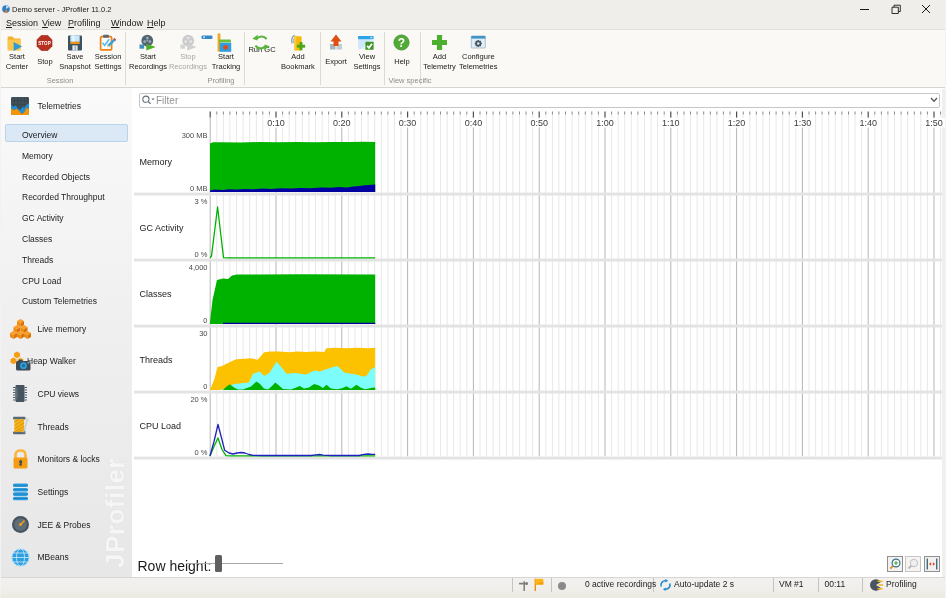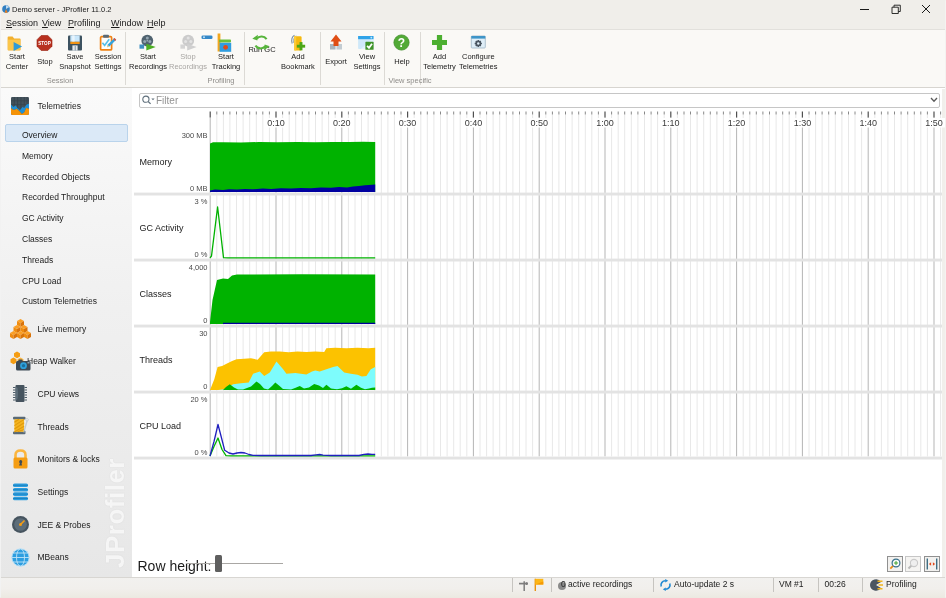--- a/index.html
+++ b/index.html
@@ -378,27 +378,27 @@
 <path d="M2 5.6 L11 5.6" stroke="#7d7d7d" stroke-width="1.7"></path>
 <path d="M7.2 3.2 L7.2 13" stroke="#7d7d7d" stroke-width="1.5"></path>
 <path d="M9.6 4.2 L9.6 7" stroke="#7d7d7d" stroke-width="1.7"></path>
 </svg>
 <svg class="abs" style="left:533px;top:577px" width="12" height="13" viewBox="0 0 12 13">
 <path d="M1.3 0.8 V13" stroke="#e8920e" stroke-width="1.4"></path>
 <path d="M1.3 0.8 L9.3 0.8 L9.3 6.6 L1.3 6.6Z" fill="#fdb615"></path>
 <path d="M1.3 6.6 L9.3 6.6 L9.3 3.6 Z" fill="#f59905"></path>
 </svg>
 <div class="abs" style="left:556.7px;top:580.7px;width:8px;height:8px;border-radius:50%;background:#8a8a8a"></div>
-<div class="st" style="left:560px">0 active recordings</div>
+<div class="st" style="left:584px">0 active recordings</div>
 <svg class="abs" style="left:658px;top:577.5px" width="13" height="12" viewBox="0 0 13 12">
 <path d="M2.2 7.5 A4.4 4.4 0 0 1 6.5 1.7" fill="none" stroke="#1e88d2" stroke-width="1.6"></path>
 <path d="M10.8 4.5 A4.4 4.4 0 0 1 6.5 10.3" fill="none" stroke="#1e88d2" stroke-width="1.6"></path>
 <path d="M6.2 0 L9.2 1.8 L6.2 3.6Z" fill="#1e88d2"></path>
 <path d="M6.8 8.4 L3.8 10.2 L6.8 12Z" fill="#1e88d2"></path>
 </svg>
 <div class="st" style="left:673px">Auto-update 2 s</div>
 <div class="st" style="left:778px">VM #1</div>
-<div class="st" style="left:823.5px">00:26</div>
+<div class="st" style="left:823.5px">00:11</div>
 <svg class="abs" style="left:868px;top:577.5px" width="14" height="12" viewBox="0 0 14 12">
 <path d="M1 6 A6 6 0 0 1 12 3 L7 6 L12 9 A6 6 0 0 1 1 6Z" fill="#4a5560"></path>
 <path d="M8.5 2.2 L13.5 2.2 M9.5 6 L14 6 M8.5 9.8 L13.5 9.8" stroke="#f0b41e" stroke-width="1.6"></path>
 </svg>
 <div class="st" style="left:885px">Profiling</div>
 
 </body></html>

